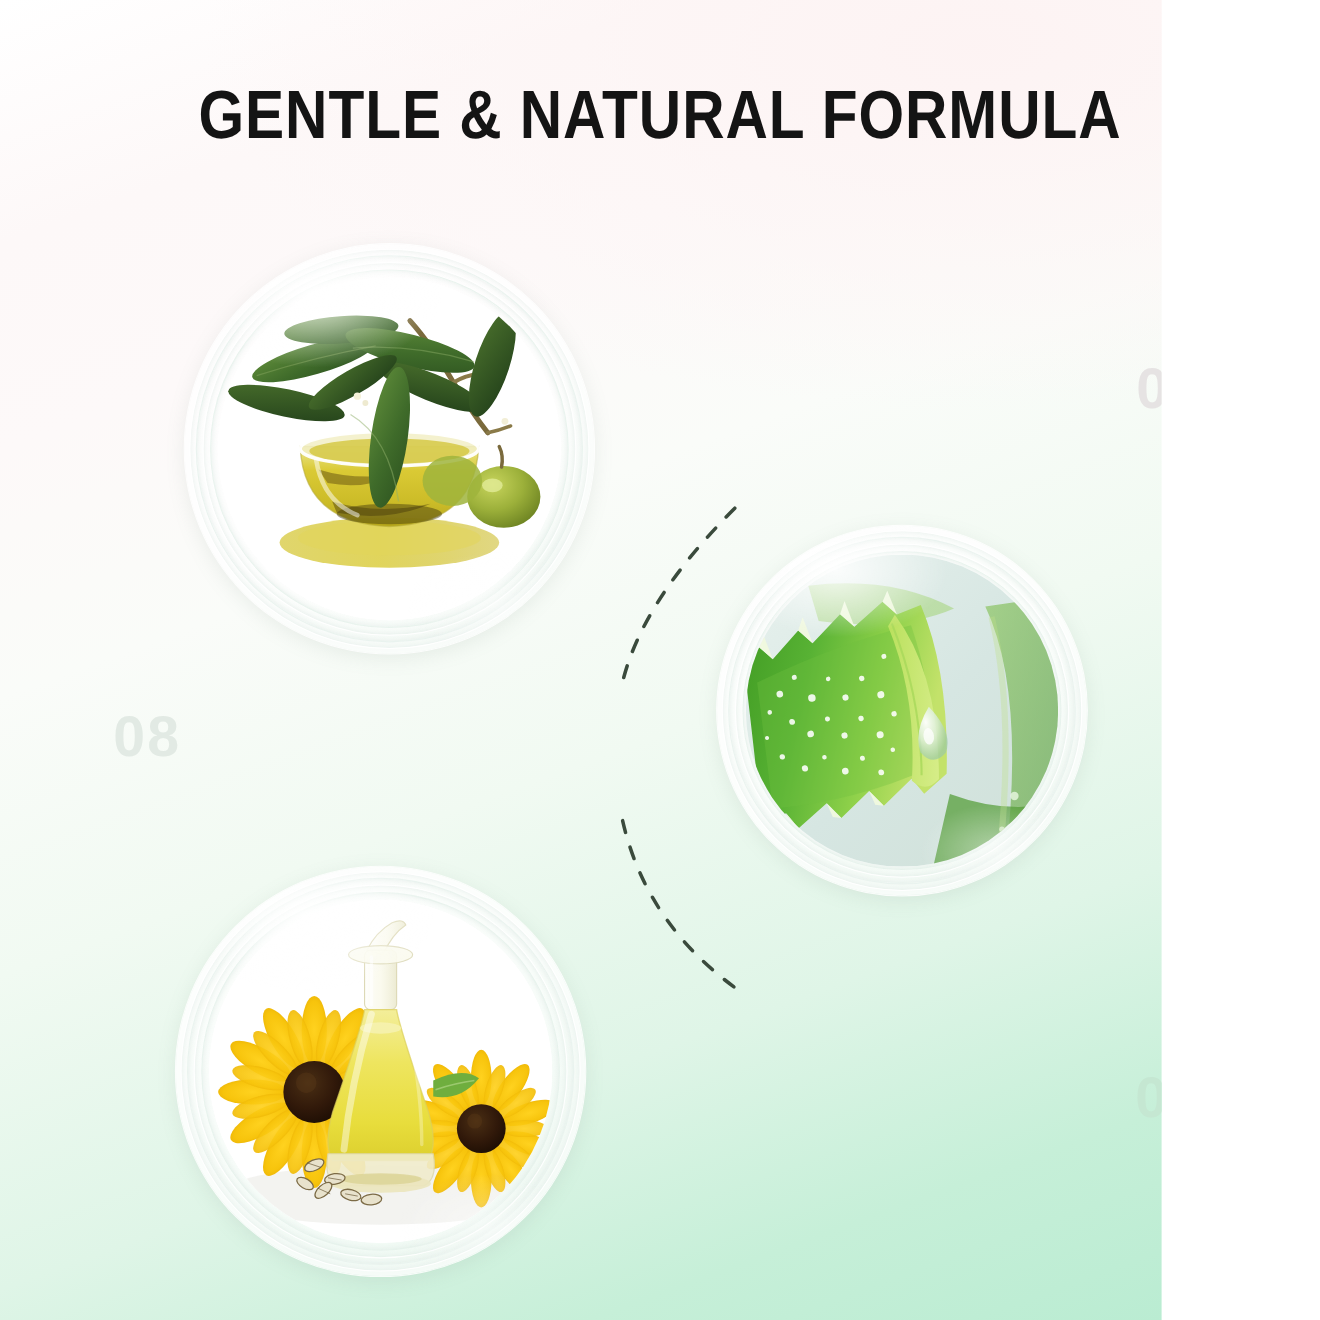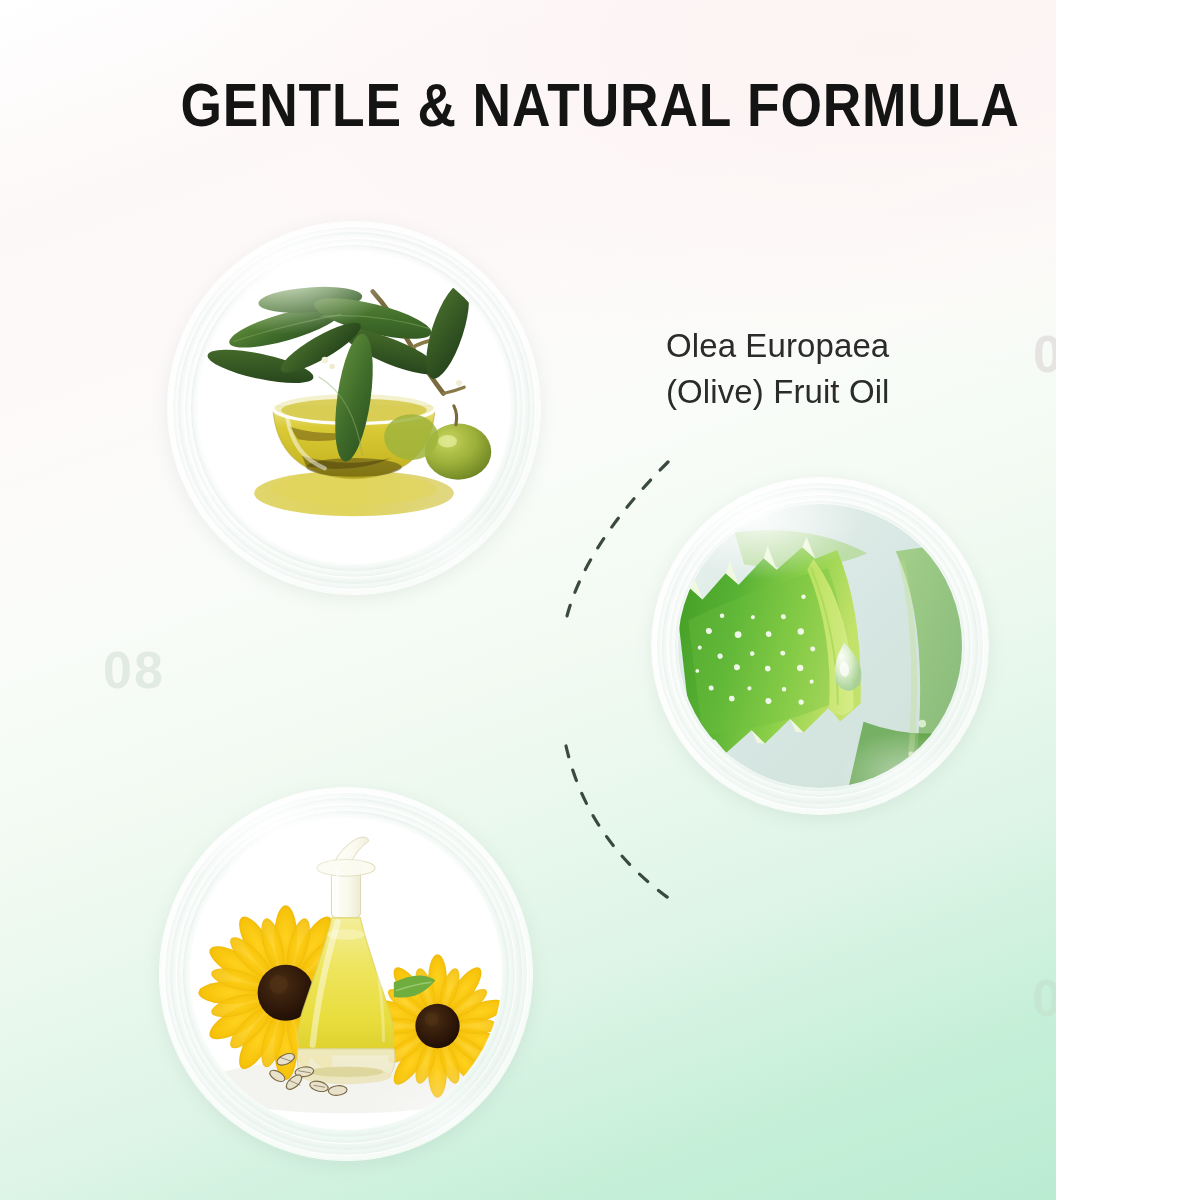--- a/index.html
+++ b/index.html
@@ -497,21 +497,19 @@
       </svg>
     </div>
     <div class="gloss"></div>
   </div>
 
   <svg id="connector" viewBox="0 0 220 470">
     <path d="M128,12 Q44,96 26,170" fill="none" stroke="#3a4a3c" stroke-width="3.2" stroke-dasharray="11 14" stroke-linecap="round"></path>
     <path d="M26,296 Q48,392 134,452" fill="none" stroke="#3a4a3c" stroke-width="3.2" stroke-dasharray="11 14" stroke-linecap="round"></path>
   </svg>
 
-  <div class="label" id="label-olive">Olea Europaea
-(Olive) Fruit Oil</div>
   <div class="number" id="num-01">01</div>
 
   <div class="number" id="num-02">08</div>
 
   <div class="number" id="num-03">03</div>
 
 </div>
 
 </body></html>

